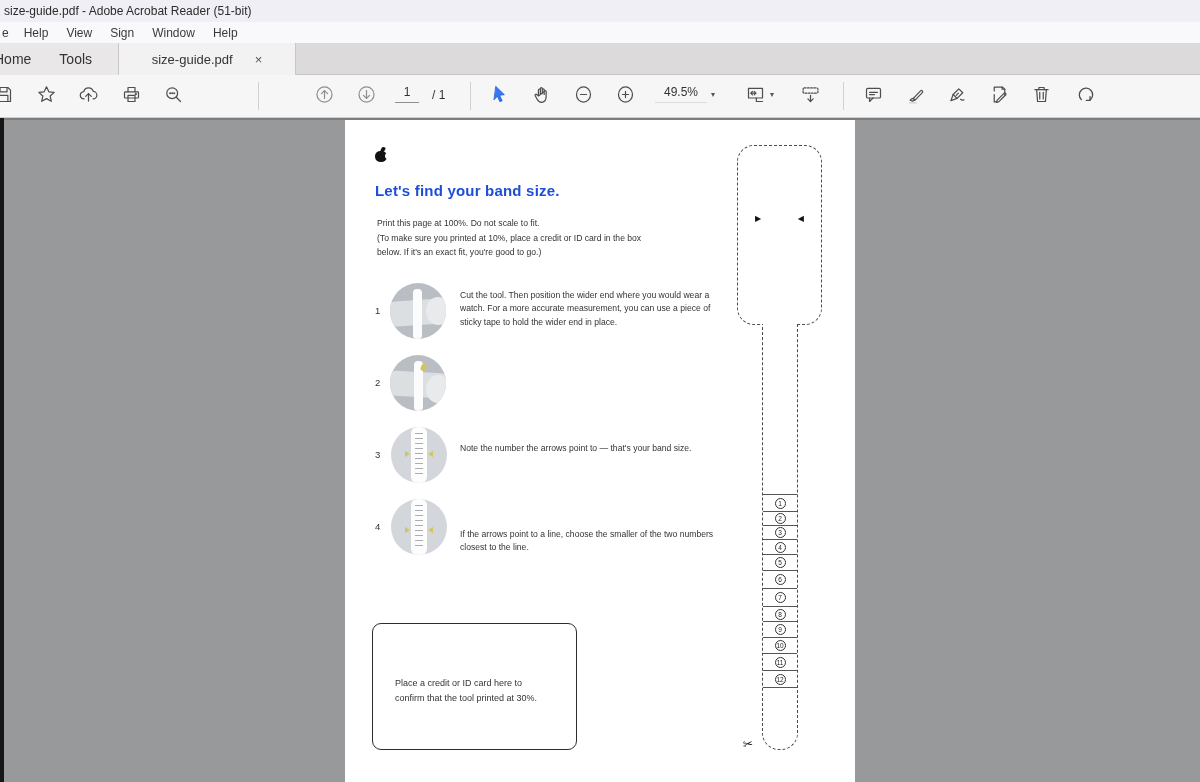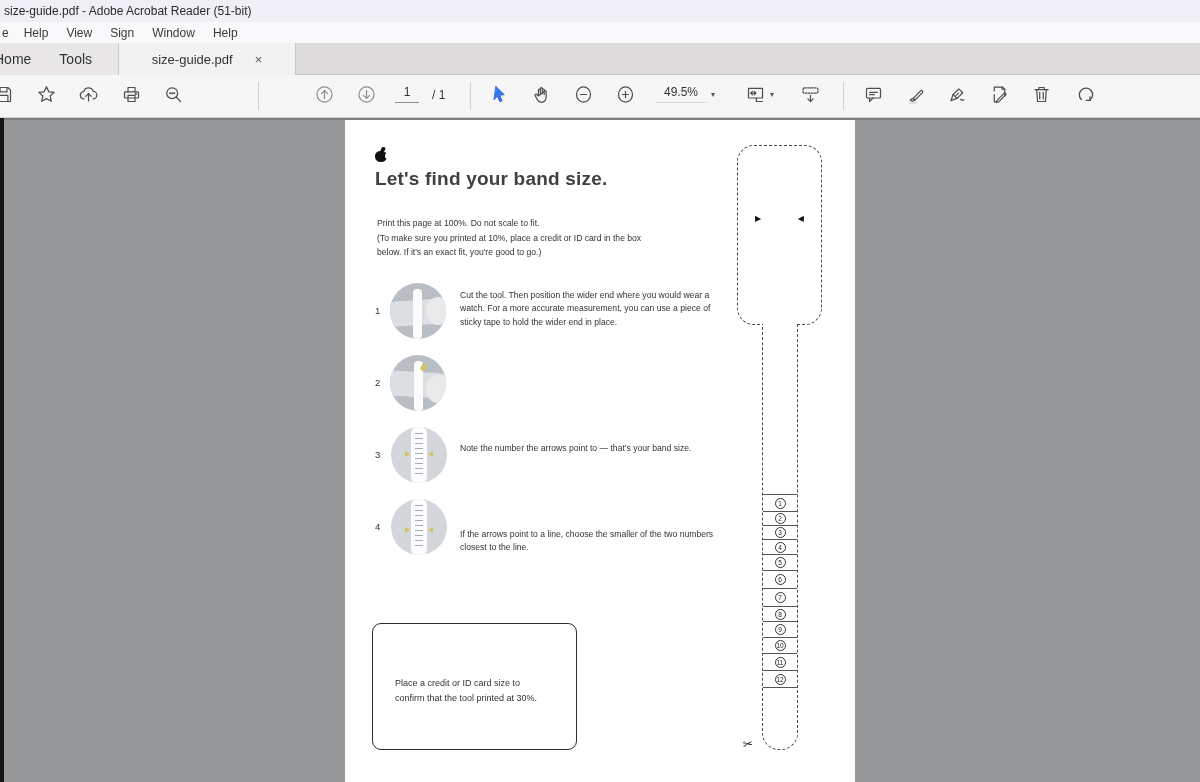--- a/index.html
+++ b/index.html
@@ -37,21 +37,21 @@
   .left-edge { position:absolute; left:0; top:118px; width:4px; height:664px; background:#161616; }
 
   .page { position:absolute; left:345px; top:120px; width:510px; height:662px; background:#ffffff; }
 
   
   .apple-logo { position:absolute; left:30px; top:27px; width:13px; height:15px; }
   .apple-body { position:absolute; left:0; top:4px; width:12px; height:11px; background:#111; border-radius:45% 45% 48% 48%; }
   .apple-bite { position:absolute; right:-3px; top:6px; width:6px; height:6px; background:#fff; border-radius:50%; }
   .apple-leaf { position:absolute; left:6px; top:0; width:4px; height:5px; background:#111; border-radius:60% 10% 60% 10%; transform:rotate(20deg); }
 
-  .pdf-title { position:absolute; left:30px; top:48px; font-size:19px; font-weight:bold; color:#404040; letter-spacing:.2px; }
+  .pdf-title { position:absolute; left:30px; top:62px; font-size:15px; font-weight:bold; color:#1d4ed8; letter-spacing:.2px; }
   .intro { position:absolute; left:32px; top:96px; font-size:8.6px; color:#333; line-height:14.5px; }
 
   .step-num { position:absolute; font-size:9.5px; color:#333; width:14px; text-align:left; }
   .step-circle { position:absolute; width:56px; height:56px; border-radius:50%; overflow:hidden; }
   .circ-wrist { background:#b9bec5; }
   .circ-tool { background:#d3d6da; }
   .arm { position:absolute; left:-6px; right:-6px; top:17px; height:25px; background:#dcdfe2; border-radius:12px; transform:rotate(-4deg); }
   .fist { position:absolute; right:-4px; top:14px; width:24px; height:28px; background:#e8eaec; border-radius:50%; }
   .band-strip { position:absolute; left:23px; top:6px; width:9px; height:50px; background:#fcfcfd; border-radius:4px; }
   .band-strip.centered { left:24px; }
@@ -345,21 +345,21 @@
       <div class="tool-strip">
           <div class="tool-ticks"></div>
         </div>
       <div class="yarrow-l" style="top:28px"></div>
         <div class="yarrow-r" style="top:28px"></div>
     </div>
     <div class="step-text" style="top:408px;">If the arrows point to a line, choose the smaller of the two numbers closest to the line.</div>
 
     <div class="card-box">
       <div class="card-box-text">
-        <div>Place a credit or ID card size to</div>
+        <div>Place a credit or ID card here to</div>
         <div>confirm that the tool printed at 30%.</div>
       </div>
     </div>
 
     <div class="strip">
       <div class="size-rows">
         <div class="size-cell" style="height:17px">
             <span class="size-num">1</span>
           </div>
         <div class="size-cell" style="height:14px">

